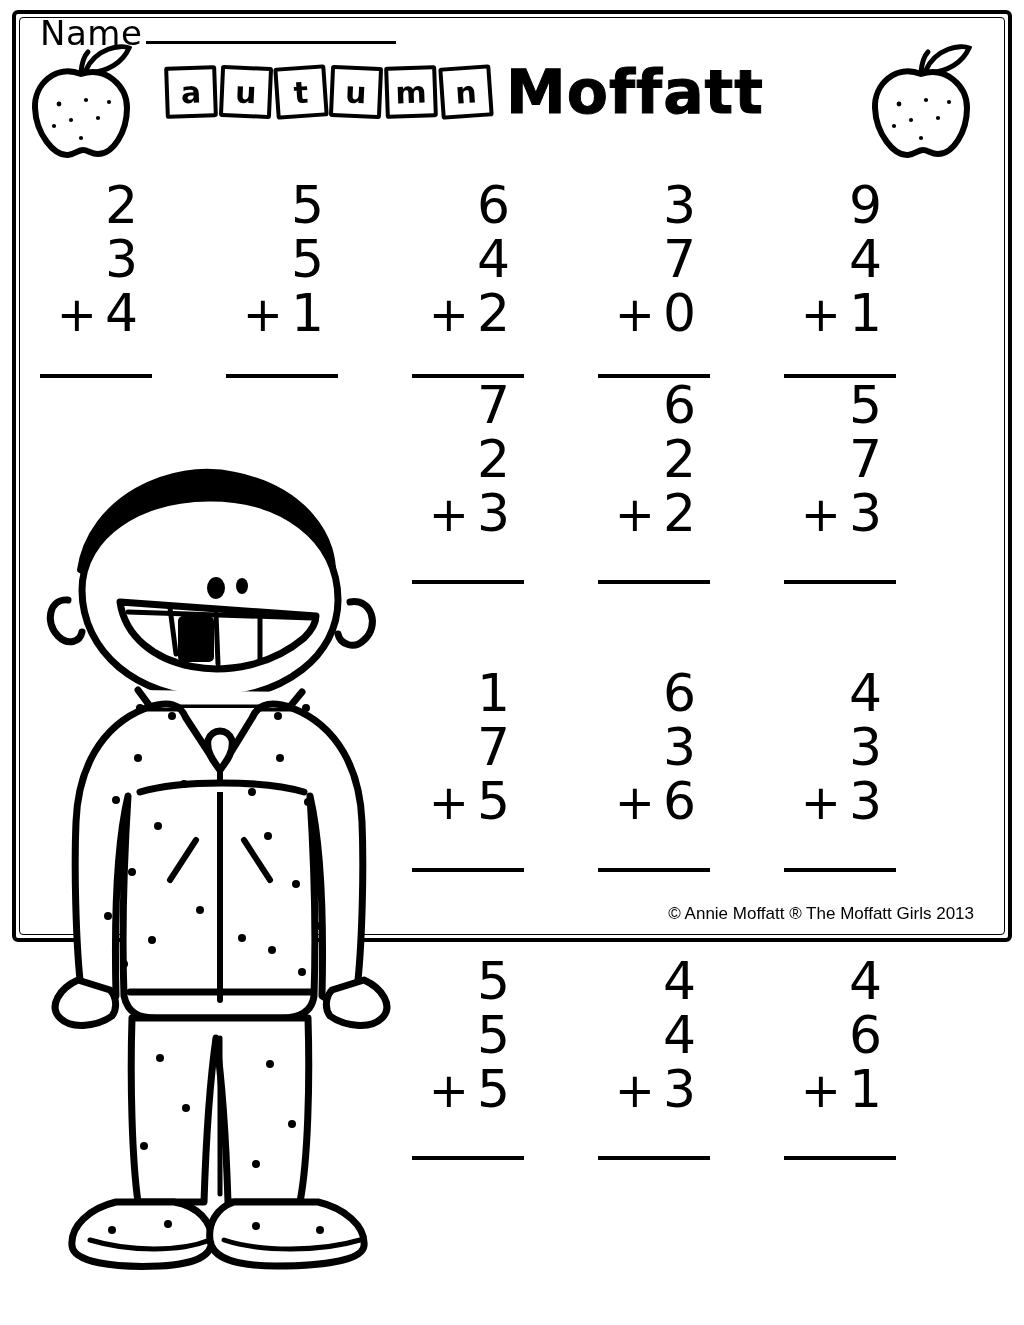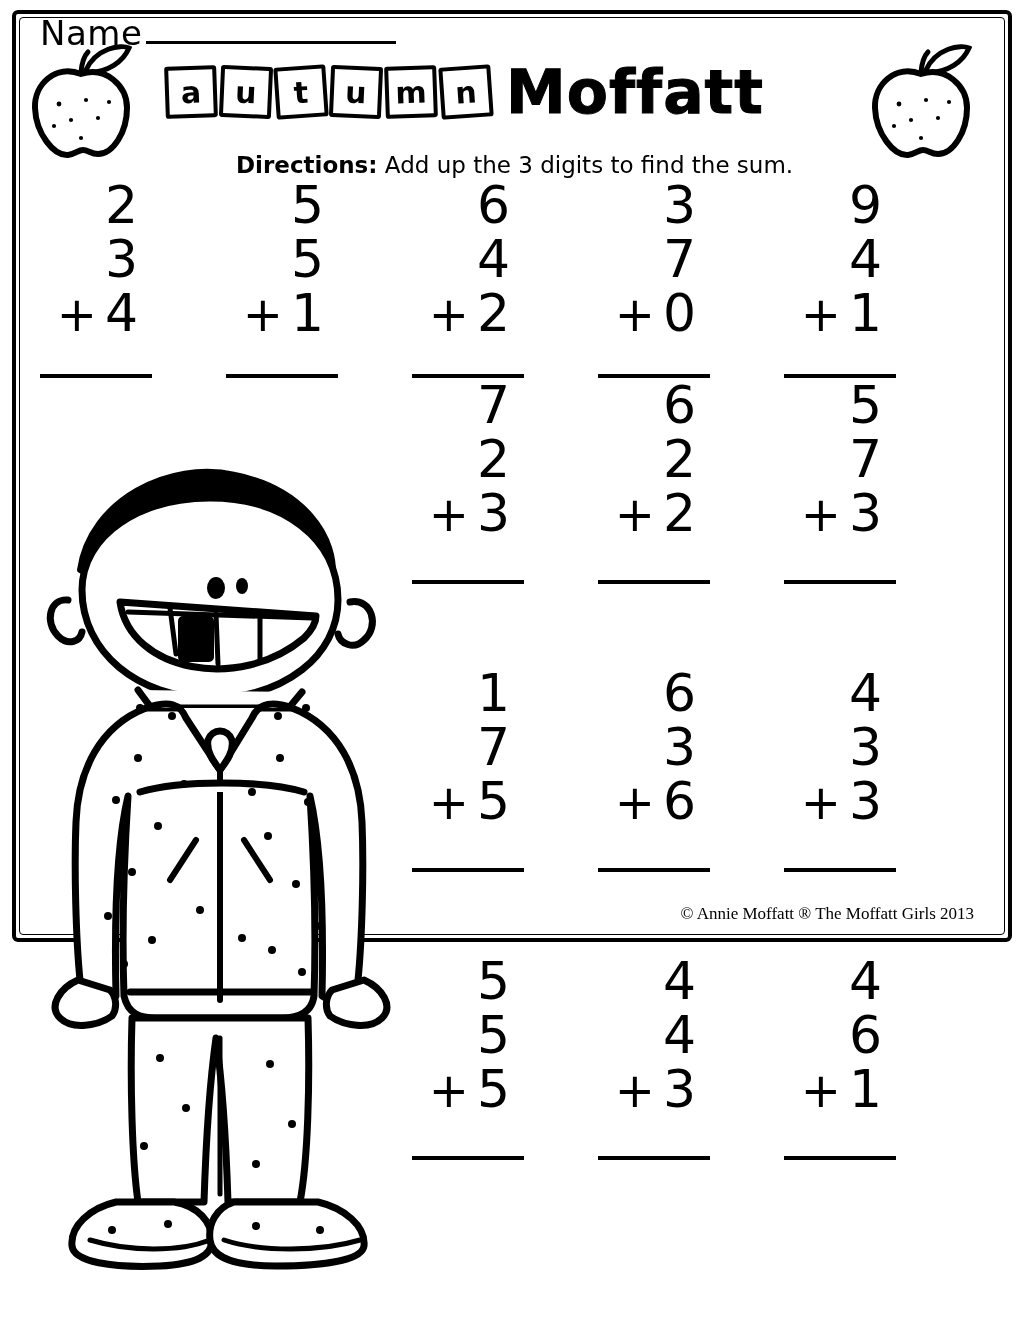--- a/index.html
+++ b/index.html
@@ -186,21 +186,21 @@
     width: 400px;
     height: 830px;
   }
 
   
   .footer {
     position: absolute;
     right: 50px;
     bottom: 30px;
     font-size: 17px;
-    font-family: Liberation Serif, serif;
+    font-family: Liberation Sans, sans-serif;
     white-space: nowrap;
   }
 </style>
 </head>
 <body>
 
 <div class="page">
   <div class="page-border"></div>
 
   <div class="name-row">
@@ -243,24 +243,20 @@
         <span class="letter">a</span>
         <span class="letter">u</span>
         <span class="letter">t</span>
         <span class="letter">u</span>
         <span class="letter">m</span>
         <span class="letter">n</span>
       </span>
     <span class="title-main">Moffatt</span>
   </div>
 
-  <div class="directions">
-    <span class="dir-label">Directions:</span>
-    <span>Add up the 3 digits to find the sum.</span>
-  </div>
 
   <div class="problems">
       <div class="row row-1">
         <div class="cell">
           <div class="digit">2</div>
           <div class="digit">3</div>
           <div class="addend-row">
             <span class="plus">+</span>
             <span class="last-digit">4</span>
           </div>

